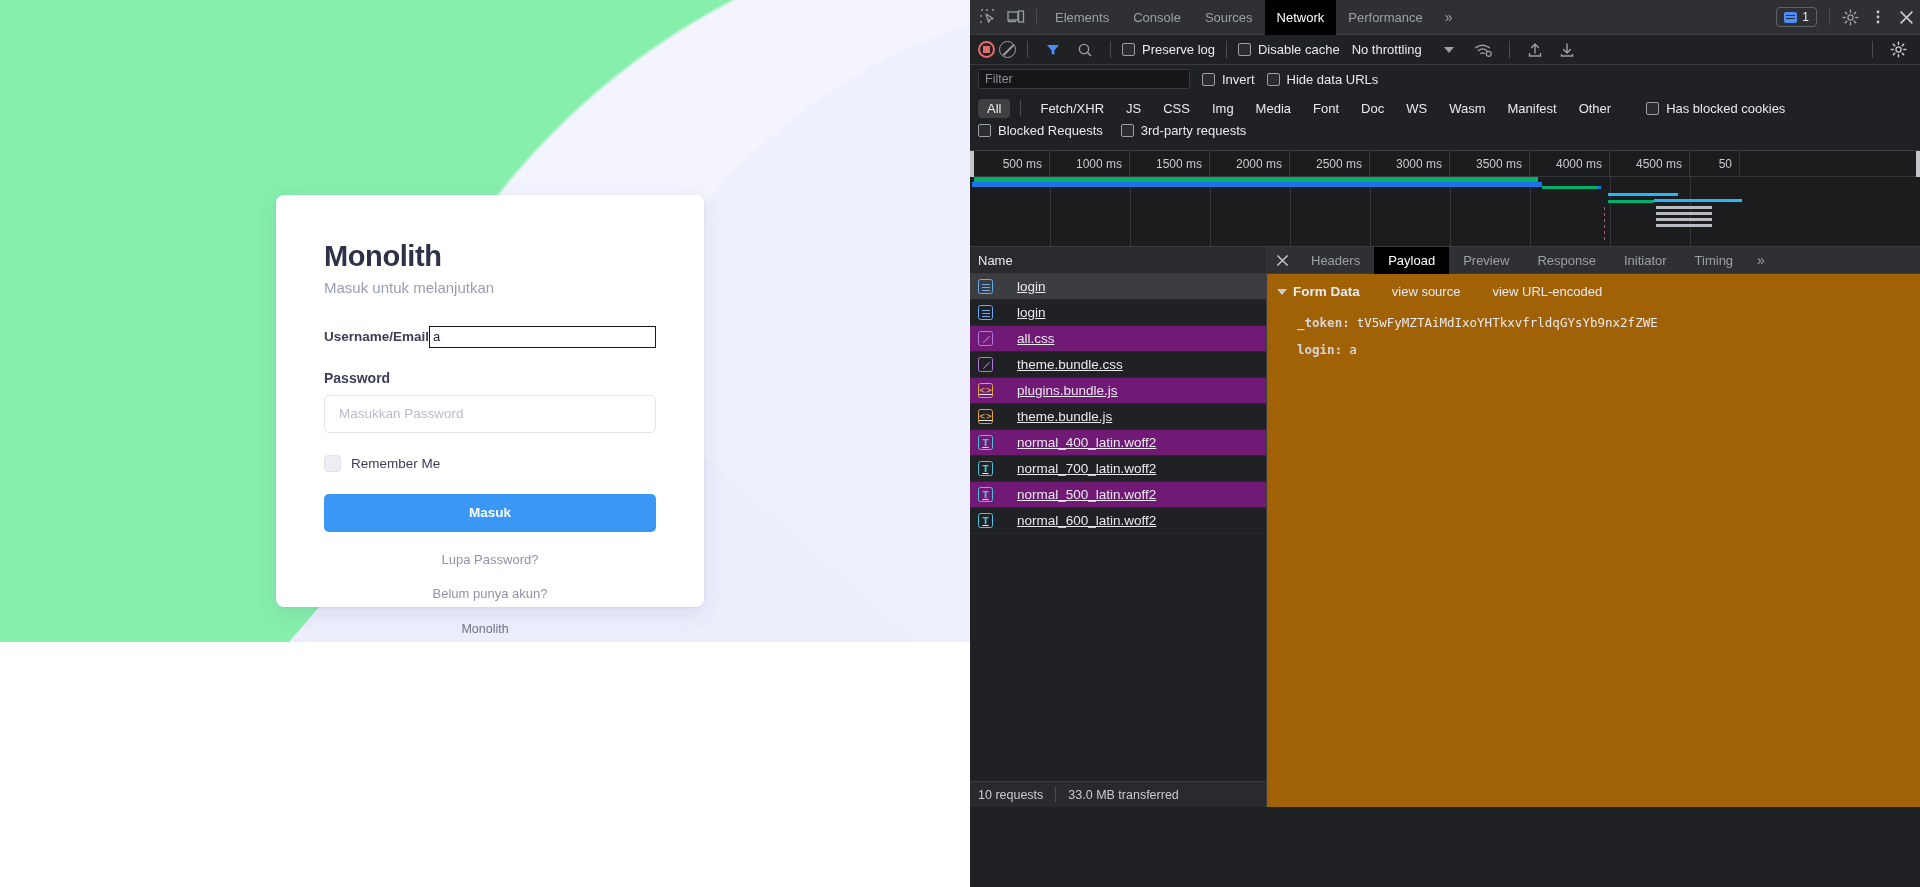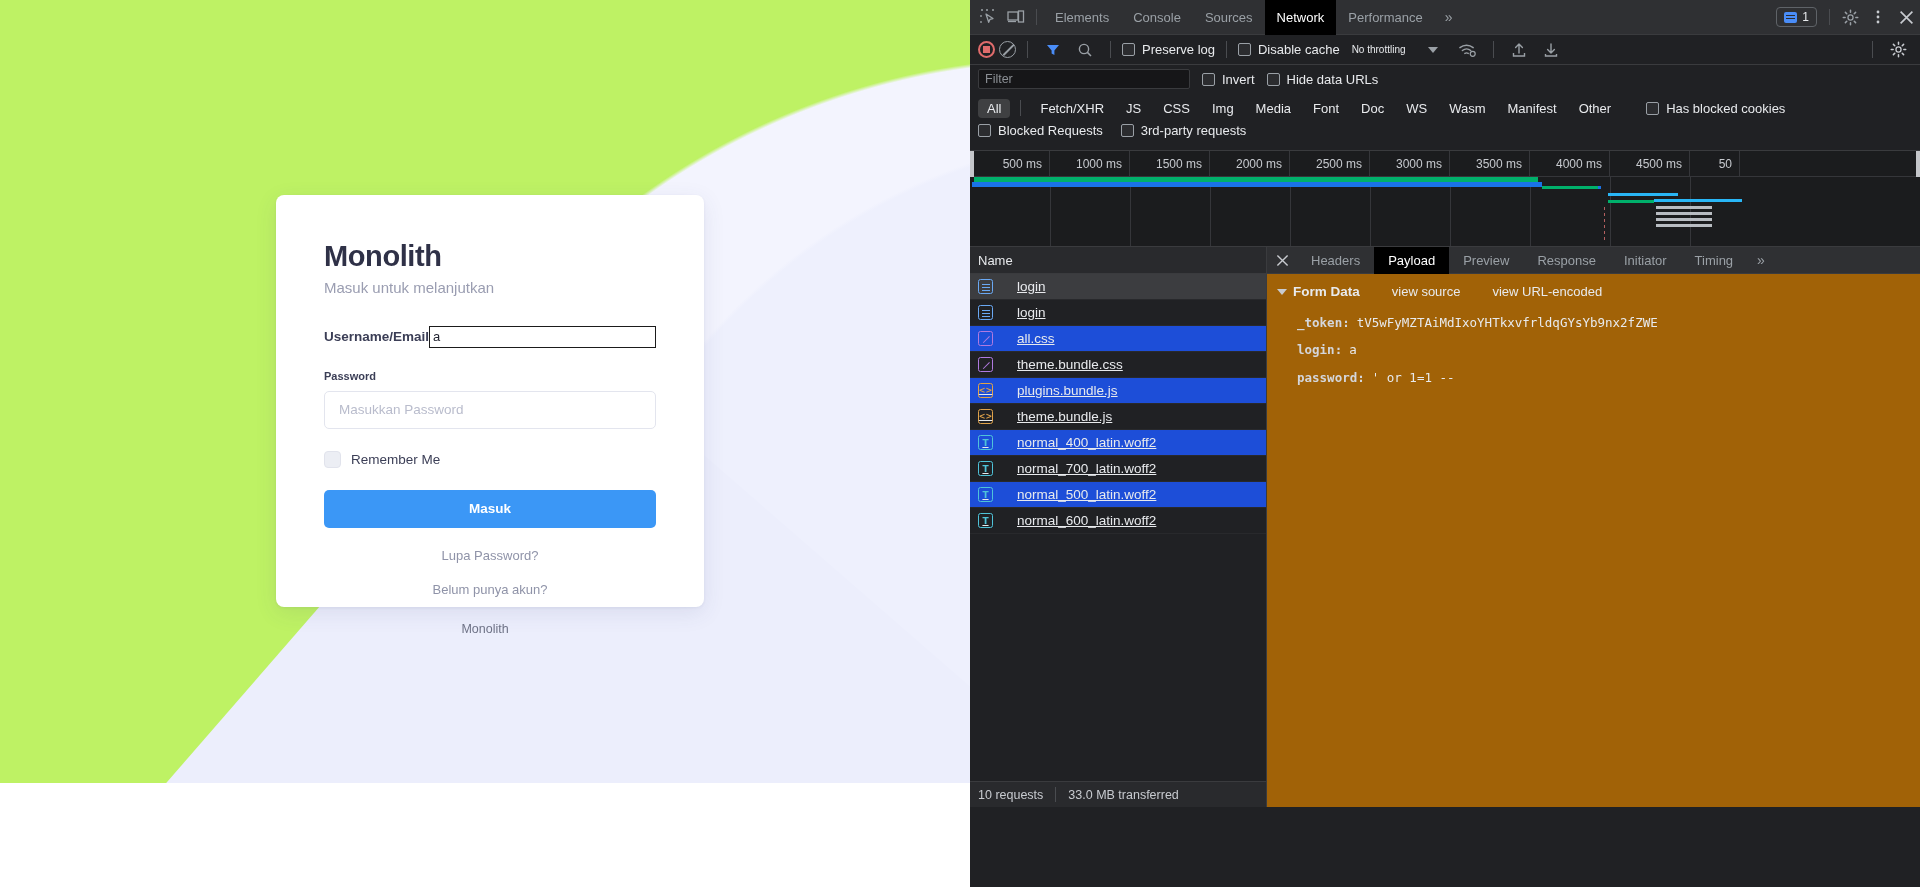--- a/index.html
+++ b/index.html
@@ -7,22 +7,22 @@
     margin: 0; padding: 0;
     width: 1920px; height: 887px;
     overflow: hidden;
     font-family: "Liberation Sans", sans-serif;
   }
   body { background: #ffffff; }
 
   
   #page {
     position: absolute; left: 0; top: 0;
-    width: 970px; height: 783px;
-    background: #bef264;
+    width: 970px; height: 642px;
+    background: #86efac;
     overflow: hidden;
     padding-left: 44px;
   }
   #page .bg-swoosh {
     position: absolute; left: 0; bottom: 0;
     width: 970px; height: 887px;
     background:
       radial-gradient(circle at 120% 95%, #eef0fd 0 42%, rgba(238,240,253,0) 42.3%),
       radial-gradient(circle at 110% 100%, #f3f4fe 0 52%, rgba(243,244,254,0) 52.3%);
   }
@@ -78,21 +78,21 @@
     color: #20222f;
     padding: 0 3px;
     outline: none;
     border-radius: 0;
     text-decoration: underline wavy #e03131;
     text-decoration-skip-ink: none;
     text-underline-offset: 2px;
   }
   .field-label-block {
     display: block;
-    font-size: 11px;
+    font-size: 14px;
     font-weight: bold;
     color: #3b3e56;
     margin: 22px 0 9px 0;
   }
   .password-input {
     display: block;
     width: 100%;
     height: 38px;
     border: 1px solid #e3e5ee;
     border-radius: 5px;
@@ -224,21 +224,21 @@
   .vsep { width: 1px; height: 17px; background: #4a4c50; margin: 0 7px; }
   .cb {
     width: 13px; height: 13px;
     border: 1px solid #9aa0a6; border-radius: 2px;
     background: #2b2c2f; display: inline-block; cursor: pointer;
     flex: none;
   }
   .cb-label { display: flex; align-items: center; gap: 7px; color: #e8eaed; font-size: 13px; cursor: pointer; white-space: nowrap; }
   .throttle {
     display: flex; align-items: center; gap: 8px;
-    color: #e8eaed; font-size: 10px; cursor: pointer;
+    color: #e8eaed; font-size: 13px; cursor: pointer;
   }
   .caret-dn { width:0;height:0;border-left:5px solid transparent;border-right:5px solid transparent;border-top:6px solid #9aa0a6; }
 
   
   .filter-row {
     display: flex; align-items: center;
     height: 28px; padding: 0 8px; gap: 12px;
     background: #202124;
   }
   .filter-input {
@@ -338,21 +338,21 @@
   .req-row {
     height: 26px;
     display: flex; align-items: center;
     padding-left: 8px; gap: 24px;
     font-size: 13.5px; color: #e8eaed;
     border-bottom: 1px solid #28292c;
     cursor: pointer;
     text-decoration: underline;
   }
   .req-row.selected { background: #3c3d40; }
-  .req-row.alt { background: #1d4ed8; }
+  .req-row.alt { background: #701a75; }
   .ficon {
     width: 15px; height: 15px; flex: none;
     border-radius: 2.5px;
     display: flex; align-items: center; justify-content: center;
     font-size: 9px; font-weight: bold;
     font-family: "DejaVu Sans", sans-serif;
   }
   .ficon.doc { border: 1.4px solid #6aa9f4; color: #6aa9f4; }
   .ficon.doc i { display:block; width:8px; height:1.3px; background:#6aa9f4; box-shadow:0 3px 0 #6aa9f4, 0 6px 0 #6aa9f4; margin-top:-4px;}
   .ficon.css { border: 1.4px solid #b07ae0; color: #b07ae0; position: relative; }
@@ -741,21 +741,17 @@
         </div>
 
         <div class="kv">
           <span class="k">_token:</span>
           <span class="v">tV5wFyMZTAiMdIxoYHTkxvfrldqGYsYb9nx2fZWE</span>
         </div>
         <div class="kv">
           <span class="k">login:</span>
           <span class="v">a</span>
         </div>
-        <div class="kv">
-          <span class="k">password:</span>
-          <span class="v">' or 1=1 --</span>
-        </div>
       </div>
     </div>
 
   </div>
 </div>
 
 </body></html>

